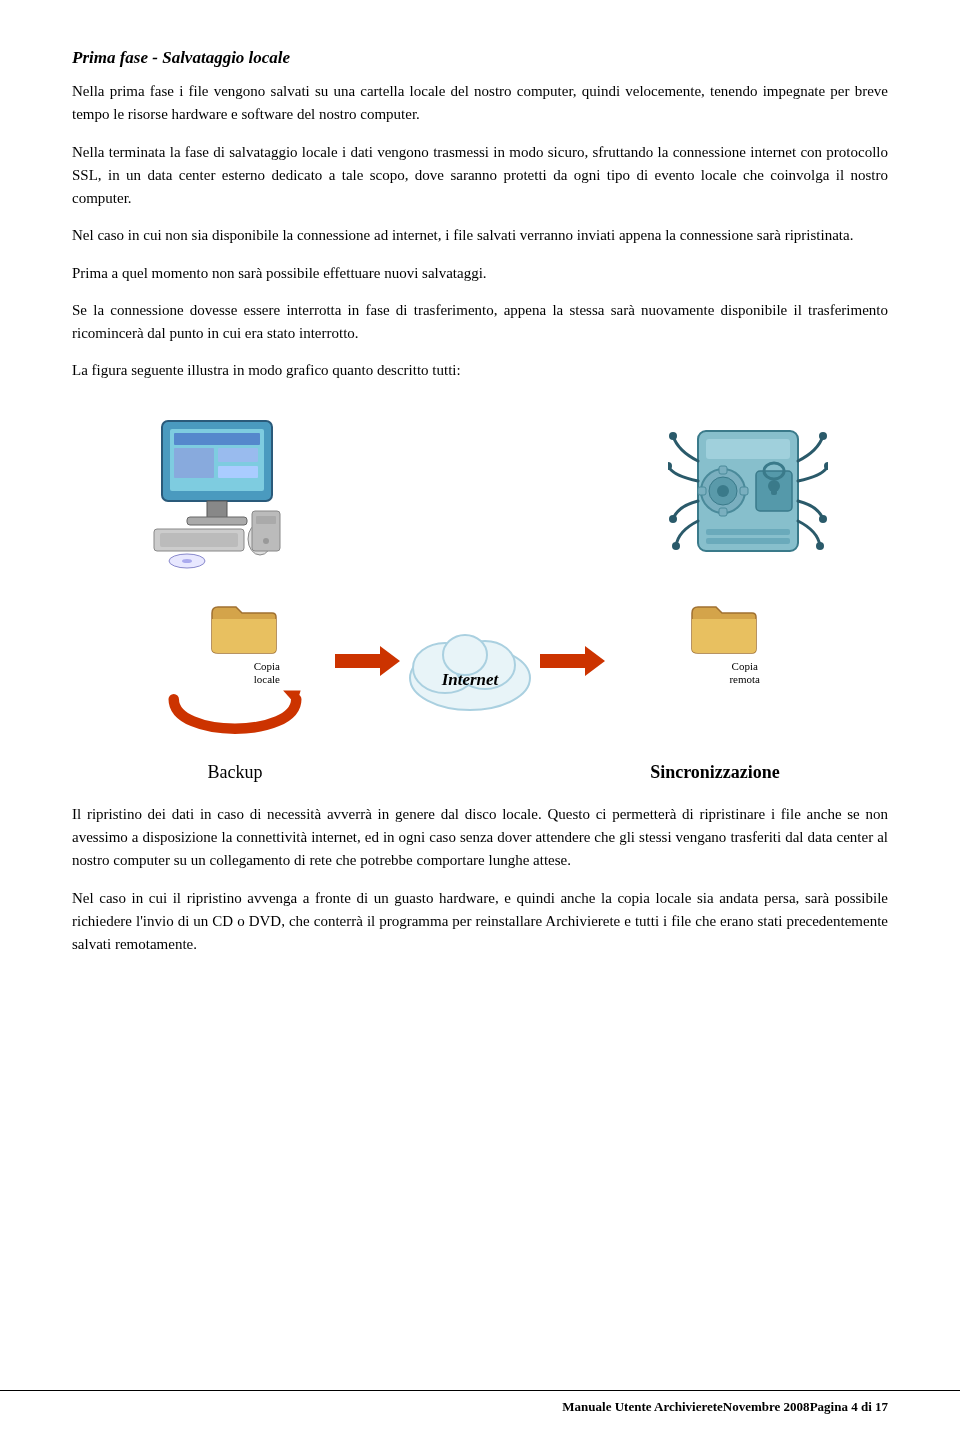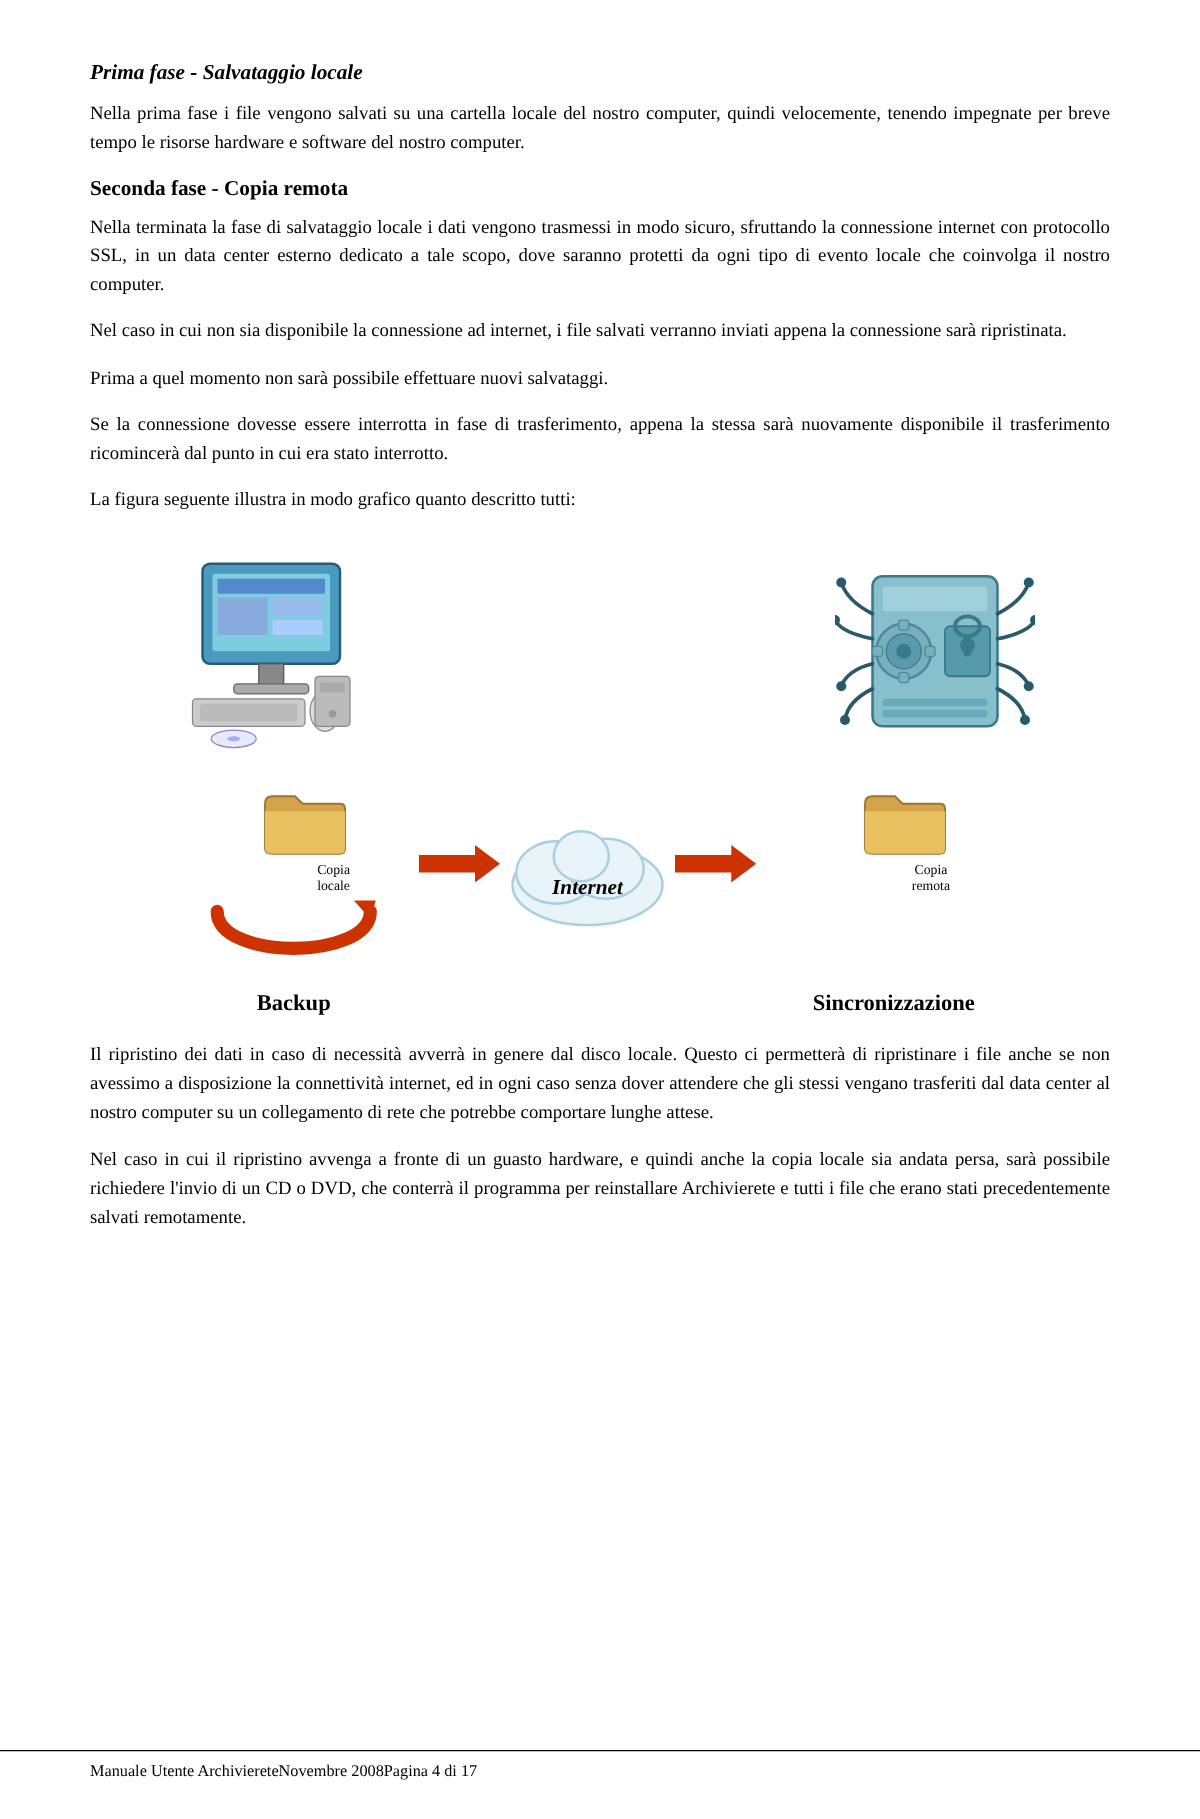--- a/index.html
+++ b/index.html
@@ -75,21 +75,21 @@
       line-height: 1.2;
     }
     .cloud-box {
       display: flex;
       flex-direction: column;
       align-items: center;
       width: 160px;
     }
     .backup-label {
       font-size: 18px;
-      font-weight: bold;
+      font-weight: normal;
       margin-top: 6px;
       text-align: right;
     }
     .sinc-label {
       font-size: 18px;
       font-weight: bold;
       margin-top: 6px;
     }
     .left-group {
       display: flex;
@@ -102,27 +102,28 @@
       flex-direction: column;
       align-items: center;
       width: 240px;
     }
     
     .footer {
       position: absolute;
       bottom: 30px;
       left: 0;
       right: 0;
-      padding: 0 72px;
+      padding: 10px 72px;
       display: flex;
       flex-direction: row;
-      justify-content: flex-start;
+      justify-content: flex-end;
       align-items: center;
       border-top: 1.5px solid #000;
       padding-top: 8px;
+      font-weight: bold;
     }
     .footer-left, .footer-center, .footer-right {
       font-size: 13px;
     }
     .diagram-middle-row {
       display: flex;
       flex-direction: row;
       align-items: center;
       justify-content: center;
       width: 100%;
@@ -132,21 +133,20 @@
   </style>
 </head>
 <body>
 
 <div class="page">
 
   <h2>Prima fase - Salvataggio locale</h2>
 
   <p>Nella prima fase i file vengono salvati su una cartella locale del nostro computer, quindi velocemente, tenendo impegnate per breve tempo le risorse hardware e software del nostro computer.</p>
 
-  <div class="section-title">Seconda fase - Copia remota</div>
 
   <p>Nella terminata la fase di salvataggio locale i dati vengono trasmessi in modo sicuro, sfruttando la connessione internet con protocollo SSL, in un data center esterno dedicato a tale scopo, dove saranno protetti da ogni tipo di evento locale che coinvolga il nostro computer.</p>
 
   <p>Nel caso in cui non sia disponibile la connessione ad internet, i file salvati verranno inviati appena la connessione sarà ripristinata.</p>
 
   <p>Prima a quel momento non sarà possibile effettuare nuovi salvataggi.</p>
 
   <p>Se la connessione dovesse essere interrotta in fase di trasferimento, appena la stessa sarà nuovamente disponibile il trasferimento ricomincerà dal punto in cui era stato interrotto.</p>
 
   <p>La figura seguente illustra in modo grafico quanto descritto tutti:</p>

